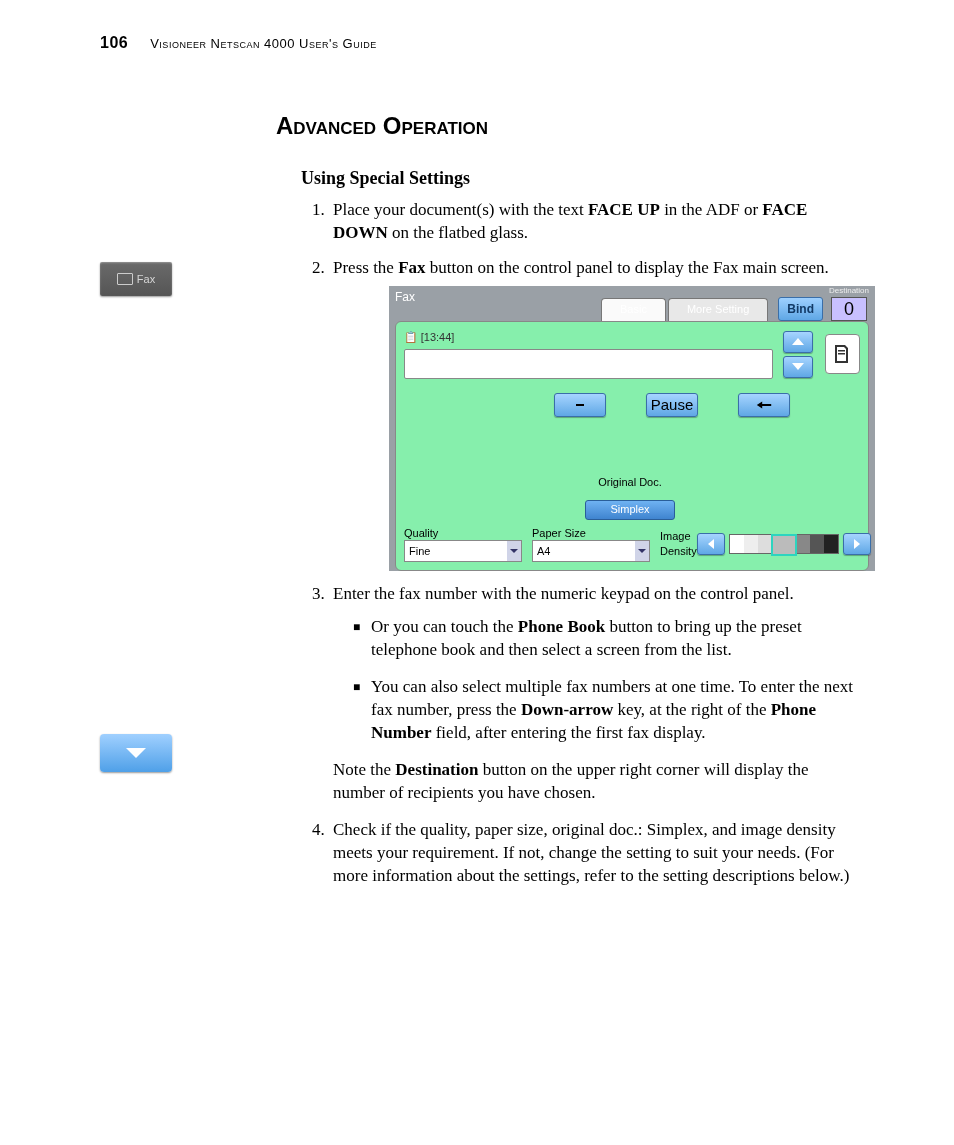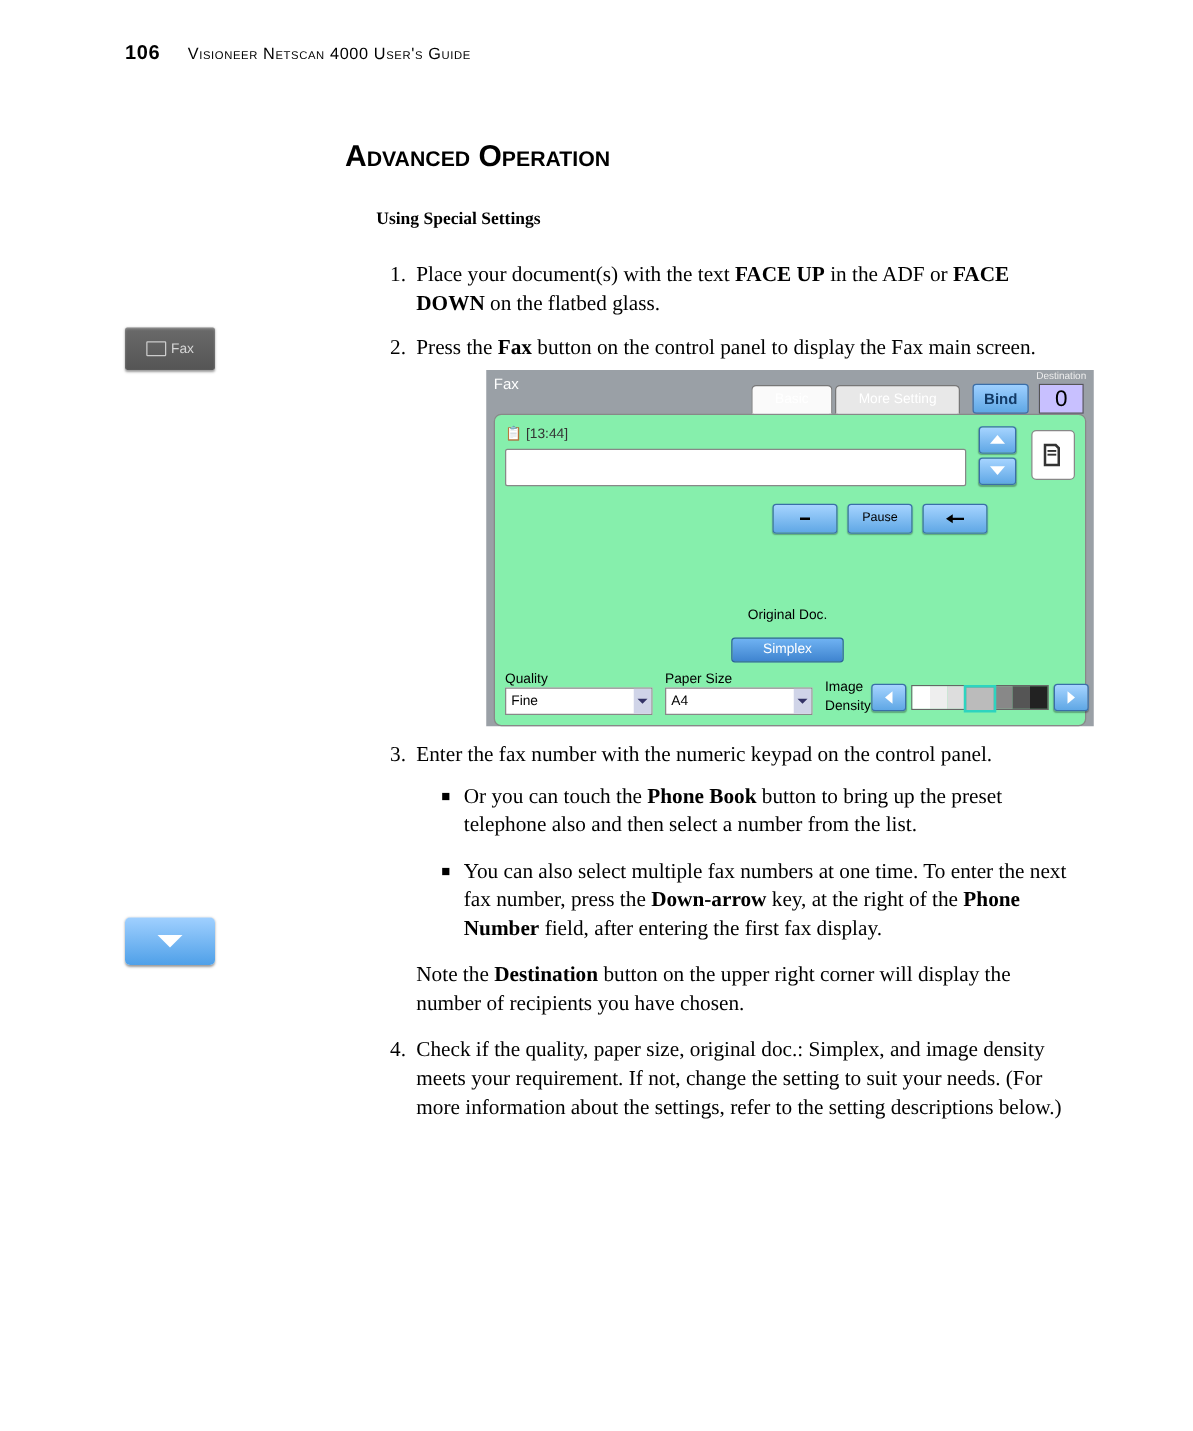--- a/index.html
+++ b/index.html
@@ -32,22 +32,22 @@
     font-family: Arial, Helvetica, sans-serif;
     font-variant: small-caps;
     font-weight: bold;
     font-size: 24px;
     margin: 0 0 28px 176px;
   }
   .content { margin-left: 176px; }
   .subhead {
     font-family: Georgia, serif;
     font-weight: bold;
-    font-size: 14px;
-    margin: 0 0 25px 25px;
+    font-size: 18px;
+    margin: 0 0 10px 25px;
   }
   ol.steps {
     margin: 0 0 0 25px;
     padding: 0 0 0 28px;
     font-size: 17px;
     line-height: 1.35;
   }
   ol.steps > li { margin-bottom: 12px; padding-left: 4px; }
   ul.sub {
     list-style: none;
@@ -178,26 +178,26 @@
   }
   .sm-arrow{width:28px;height:20px;}
   .sm-arrow .tri-up{width:0;height:0;border-left:6px solid transparent;border-right:6px solid transparent;border-bottom:7px solid #fff;}
   .sm-arrow .tri-dn{width:0;height:0;border-left:6px solid transparent;border-right:6px solid transparent;border-top:7px solid #fff;}
   .phone-icon{
     width:34px;height:38px;background:#fff;border:1px solid #888;border-radius:4px;
     display:flex;align-items:center;justify-content:center;margin-left:6px;
   }
   .phone-icon svg{width:24px;height:24px;}
   .mid-row{justify-content:flex-end;margin:14px 70px 58px 0;gap:8px;}
-  .mid-btn{width:50px;height:22px;font-size:10px;color:#000;}
+  .mid-btn{width:50px;height:22px;font-size:15px;color:#000;margin-left:32px;}
   .mid-btn.dash::after{content:"";width:8px;height:2px;background:#000;display:block;}
   .mid-btn.back svg{width:18px;height:10px;}
   .orig-row{justify-content:flex-end;margin:0 4px 6px 0;gap:10px;font-size:11px;flex-direction:column;}
   .simplex-btn{width:88px;height:18px;background:linear-gradient(#6fb2f2,#3f84cf);color:#fff;border:1px solid #2a5e99;border-radius:3px;display:flex;align-items:center;justify-content:center;font-size:11px;}
-  .bottom-row{align-items:flex-end;gap:10px;}
+  .bottom-row{align-items:center;gap:10px;}
   .field-col{display:flex;flex-direction:column;font-size:11px;}
   .sel{background:#fff;border:1px solid #888;height:20px;display:flex;align-items:center;padding:0 4px;position:relative;}
   .sel .dd{position:absolute;right:0;top:0;bottom:0;width:14px;background:#d0d4e8;display:flex;align-items:center;justify-content:center;}
   .sel .dd::after{content:"";width:0;height:0;border-left:4px solid transparent;border-right:4px solid transparent;border-top:4px solid #336;}
   .q-sel{width:108px;} .p-sel{width:108px;}
   .density{display:flex;flex-direction:row;font-size:11px;flex:1;}
   .density .bar-row{display:flex;align-items:center;gap:4px;}
   .dens-bar{display:flex;height:18px;border:1px solid #666;}
   .dens-bar span{width:14px;height:100%;}
   .dens-bar span.sel{outline:2px solid #2dd4bf;outline-offset:-1px;}
@@ -327,21 +327,21 @@
                 </div>
               </div>
             </div>
           </div>
         </div>
       </li>
       <li>
         <span>Enter the fax number with the numeric keypad on the control panel.</span>
         <ul class="sub">
           <li>
-            <span>Or you can touch the </span><strong>Phone Book</strong><span> button to bring up the preset telephone also and then select a number from the list.</span>
+            <span>Or you can touch the </span><strong>Phone Book</strong><span> button to bring up the preset telephone book and then select a screen from the list.</span>
           </li>
           <li>
             <span>You can also select multiple fax numbers at one time. To enter the next fax number, press the </span><strong>Down-arrow</strong><span> key, at the right of the </span><strong>Phone Number</strong><span> field, after entering the first fax display.</span>
           </li>
         </ul>
         <p class="note">
           <span>Note the </span><strong>Destination</strong><span> button on the upper right corner will display the number of recipients you have chosen.</span>
         </p>
       </li>
       <li>

